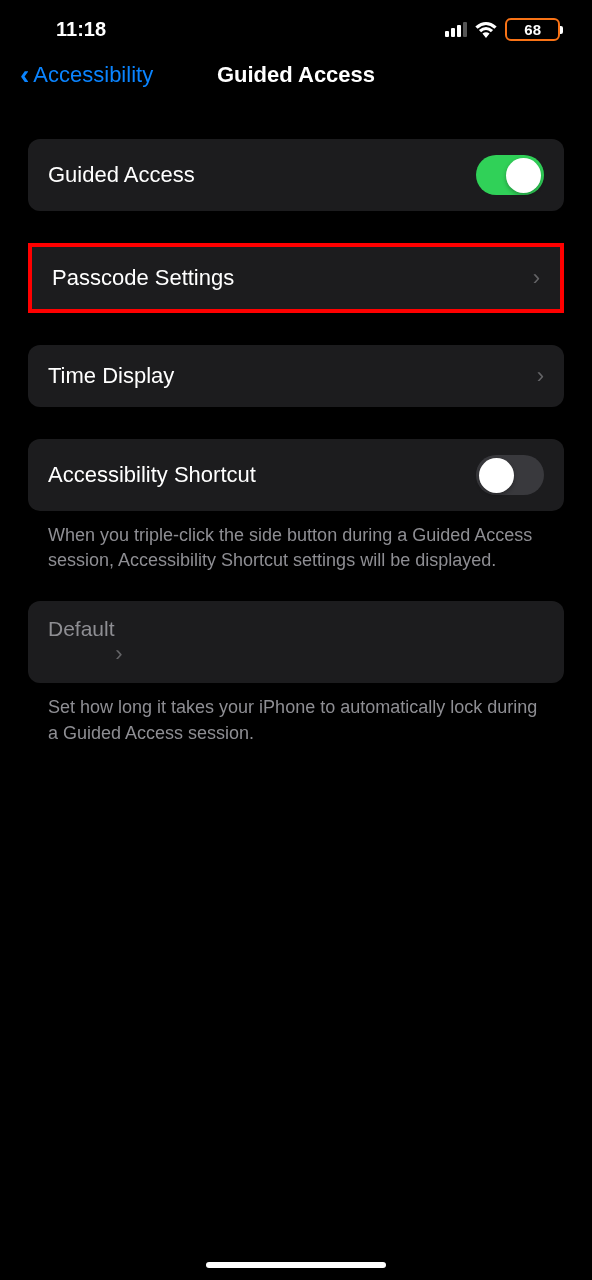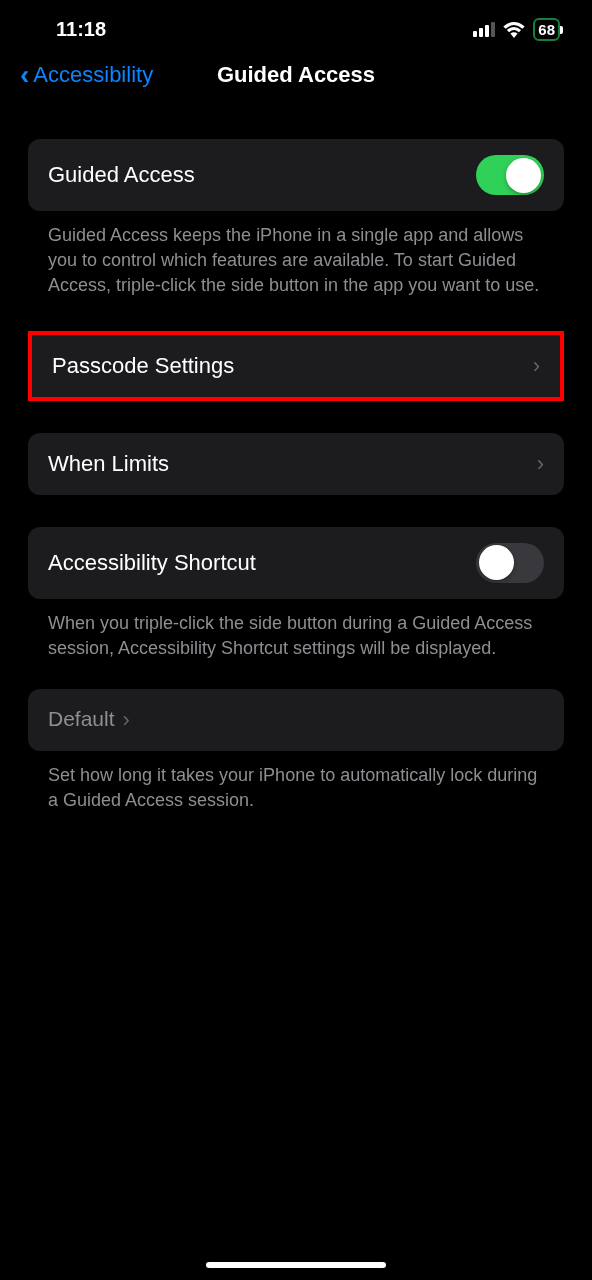--- a/index.html
+++ b/index.html
@@ -7,34 +7,34 @@
     
     .status-bar { display: flex; justify-content: space-between; align-items: center; padding: 18px 32px 8px 56px; font-size: 20px; font-weight: 600; gap: 12px; }
     .status-right { display: flex; align-items: center; gap: 8px; }
     .signal-bars { display: flex; align-items: flex-end; gap: 2px; }
     .bar { width: 4px; background: #fff; border-radius: 1px; }
     .bar:nth-child(1) { height: 6px; }
     .bar:nth-child(2) { height: 9px; }
     .bar:nth-child(3) { height: 12px; }
     .bar:nth-child(4) { height: 15px; background: #555; }
     .wifi-icon { width: 22px; height: 16px; }
-    .battery { display: flex; align-items: center; border: 2px solid #15803d; border-radius: 6px; padding: 1px 3px; font-size: 15px; font-weight: 700; position: relative; }
+    .battery { display: flex; align-items: center; border: 2px solid #f97316; border-radius: 6px; padding: 1px 17px; font-size: 15px; font-weight: 700; position: relative; }
     .battery::after { content: ''; position: absolute; right: -5px; top: 50%; transform: translateY(-50%); width: 3px; height: 8px; background: #fff; border-radius: 0 2px 2px 0; }
     
     .nav-bar { display: flex; align-items: center; padding: 12px 20px 18px; position: relative; }
     .back-btn { display: flex; align-items: center; gap: 4px; color: #0a84ff; font-size: 22px; background: none; border: none; cursor: pointer; }
     .back-chevron { font-size: 28px; font-weight: 600; line-height: 1; }
     .nav-title { position: absolute; left: 50%; transform: translateX(-50%); font-size: 22px; font-weight: 600; color: #fff; }
     
     .content { padding: 0 28px; }
     .group { margin-top: 32px; }
     .cell { background: #1c1c1e; border-radius: 12px; padding: 16px 20px; display: flex; align-items: center; justify-content: space-between; font-size: 22px; min-height: 62px; }
     .cell-label { color: #fff; }
     .cell-value { color: #8e8e93; font-size: 21px; margin-right: 8px; }
-    .cell-right { display: flex; align-items: flex-start; }
+    .cell-right { display: flex; align-items: flex-end; flex-direction: column; }
     .chevron { color: #636366; font-size: 22px; }
     .footer-text { color: #8e8e93; font-size: 18px; line-height: 1.4; padding: 12px 20px 0; }
     
     .toggle { width: 68px; height: 40px; border-radius: 20px; position: relative; cursor: pointer; }
     .toggle-on { background: #30d158; }
     .toggle-off { background: #39393d; }
     .toggle-knob { position: absolute; width: 35px; height: 35px; background: #fff; border-radius: 50%; top: 2.5px; transition: left 0.2s; box-shadow: 0 2px 4px rgba(0,0,0,0.3); }
     .toggle-on .toggle-knob { left: 30px; }
     .toggle-off .toggle-knob { left: 3px; }
     
@@ -74,33 +74,32 @@
 
 <div class="content">
 
   <div class="group">
     <div class="cell">
       <span class="cell-label">Guided Access</span>
       <div class="toggle toggle-on">
         <div class="toggle-knob"></div>
       </div>
     </div>
-    <div class="footer-text">Guided Access keeps the iPhone in a single app and allows you to control which features are available. To start Guided Access, triple-click the side button in the app you want to use.</div>
   </div>
 
   <div class="group highlight">
     <div class="cell">
       <span class="cell-label">Passcode Settings</span>
       <span class="chevron">›</span>
     </div>
   </div>
 
   <div class="group">
     <div class="cell">
-      <span class="cell-label">When Limits</span>
+      <span class="cell-label">Time Display</span>
       <span class="chevron">›</span>
     </div>
   </div>
 
   <div class="group">
     <div class="cell">
       <span class="cell-label">Accessibility Shortcut</span>
       <div class="toggle toggle-off">
         <div class="toggle-knob"></div>
       </div>

